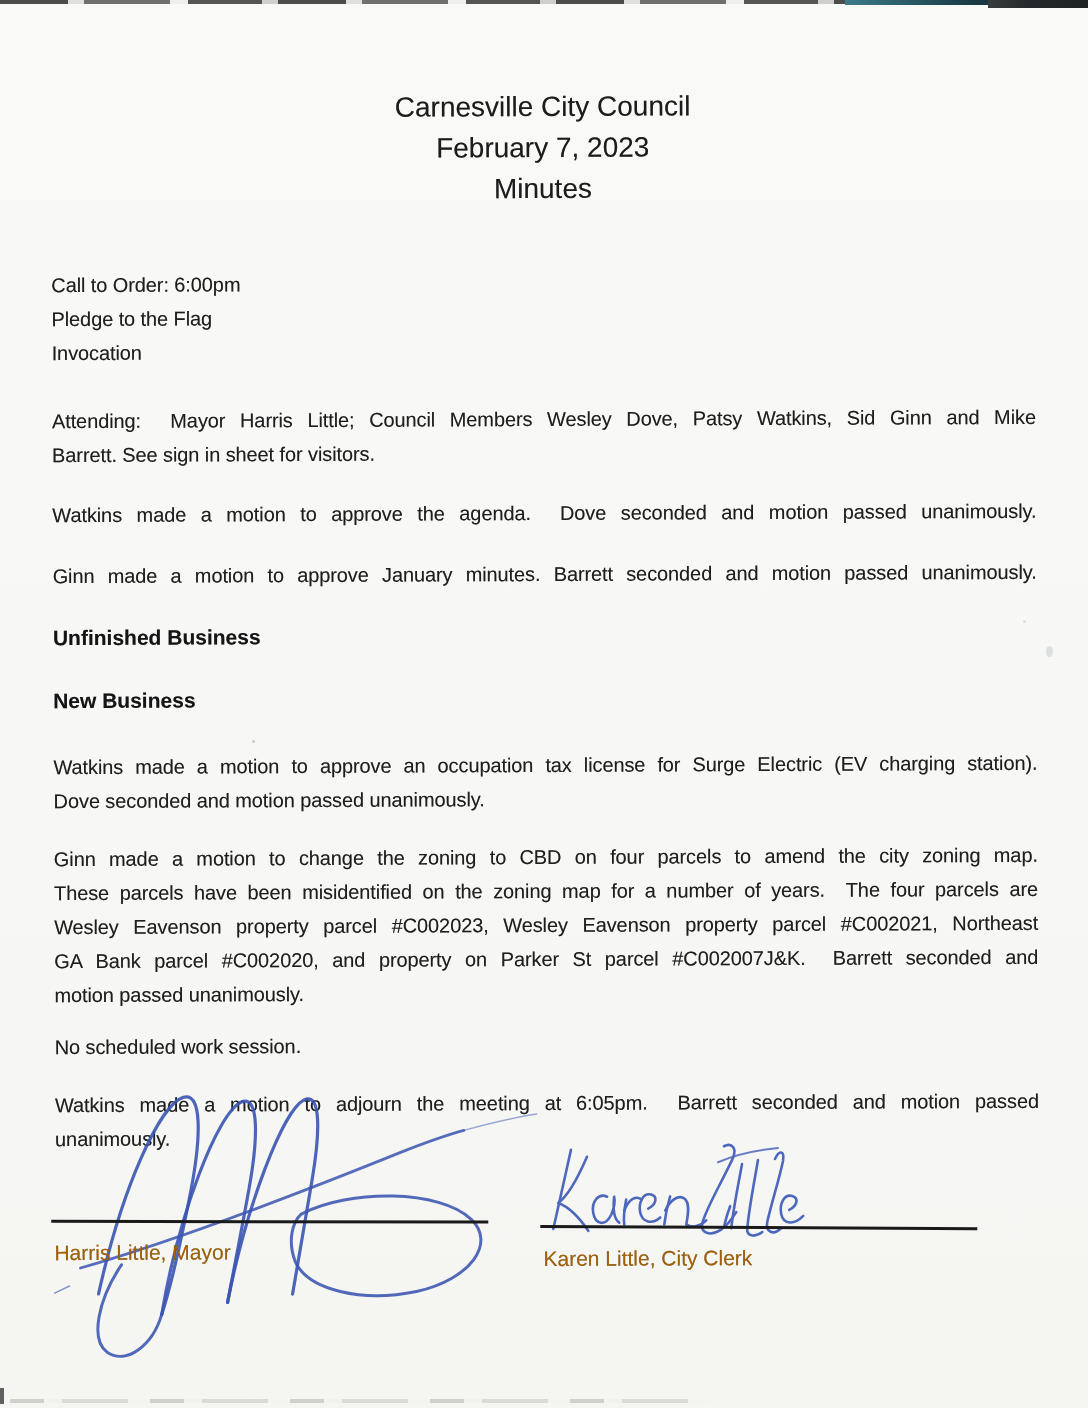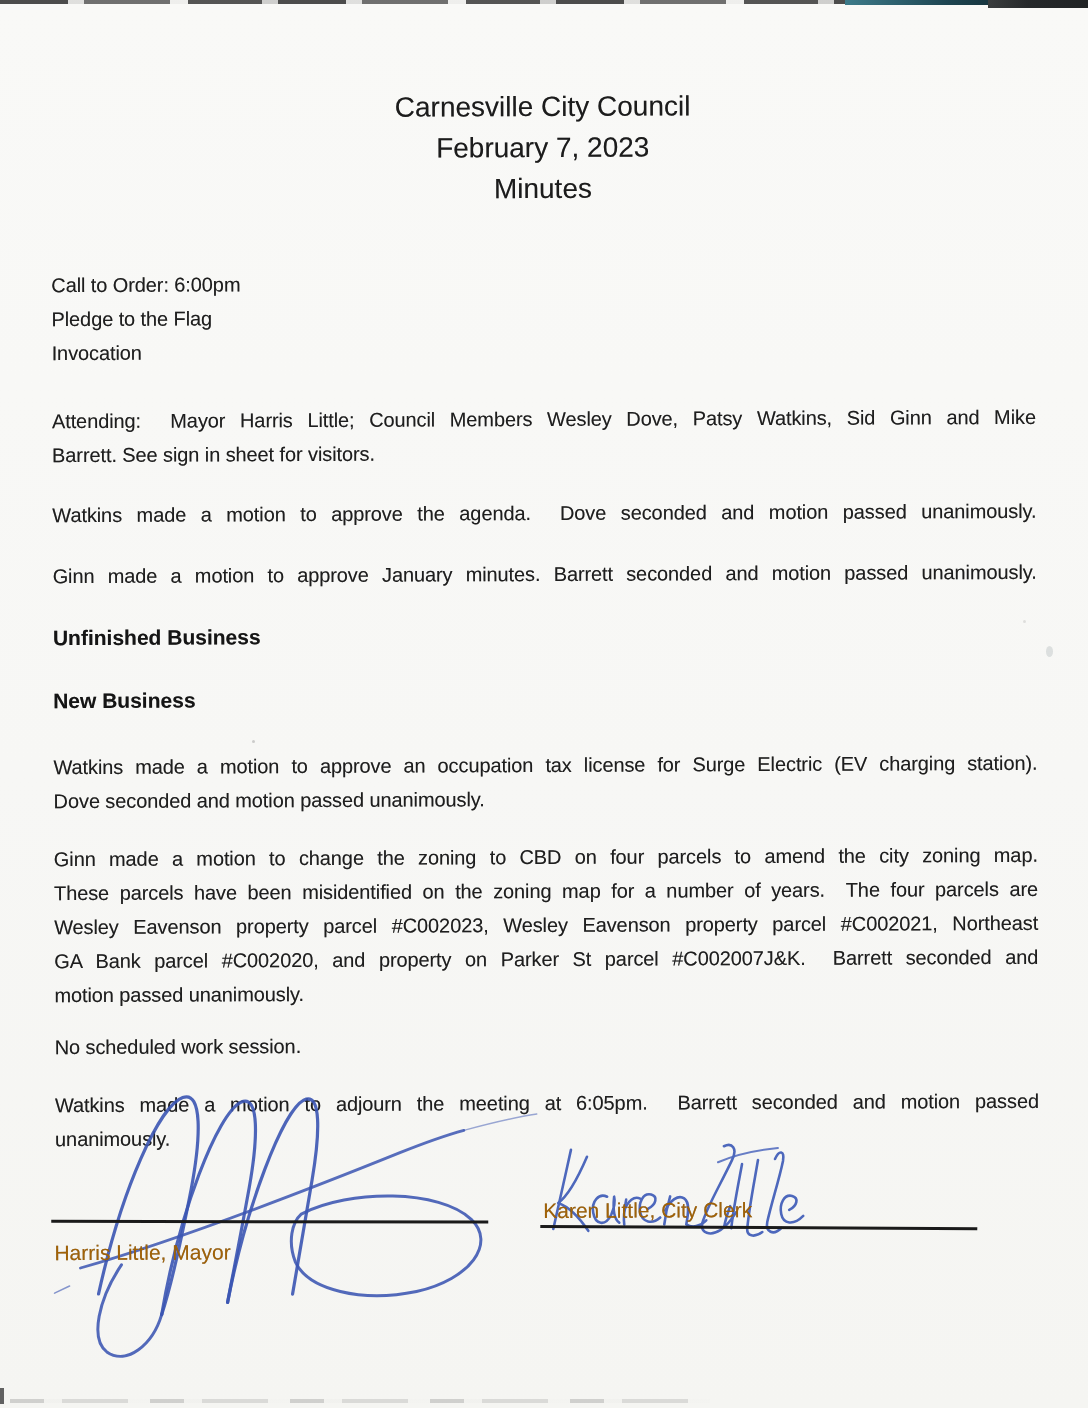--- a/index.html
+++ b/index.html
@@ -78,21 +78,21 @@
     transform:rotate(-0.25deg); pointer-events:none;
   }
   .sig-line { position:absolute; height:3px; background:#1a1a1a; }
   .sig-line.left  { left:49px;  top:1219px; width:437px; transform:rotate(0.35deg); }
   .sig-line.right { left:538px; top:1227px; width:437px; transform:rotate(0.55deg); }
   .sig-label {
     position:absolute; font-size:21px; line-height:30px; color:#a16207;
     text-shadow:0 0 .45px rgba(20,20,20,.4); white-space:pre-wrap;
   }
   .sig-label.left  { left:52px;  top:1236px; }
-  .sig-label.right { left:541px; top:1196px; }
+  .sig-label.right { left:541px; top:1244px; }
   .sig-svg { position:absolute; left:0; top:0; }
 </style>
 </head>
 <body>
 
 <div class="scan-edge-top"></div>
 <div class="scan-edge-top-teal"></div>
 <div class="scan-edge-top-dark"></div>
 <div class="scan-edge-bottom"></div>
 <div class="scan-tick-bottom-left"></div>

